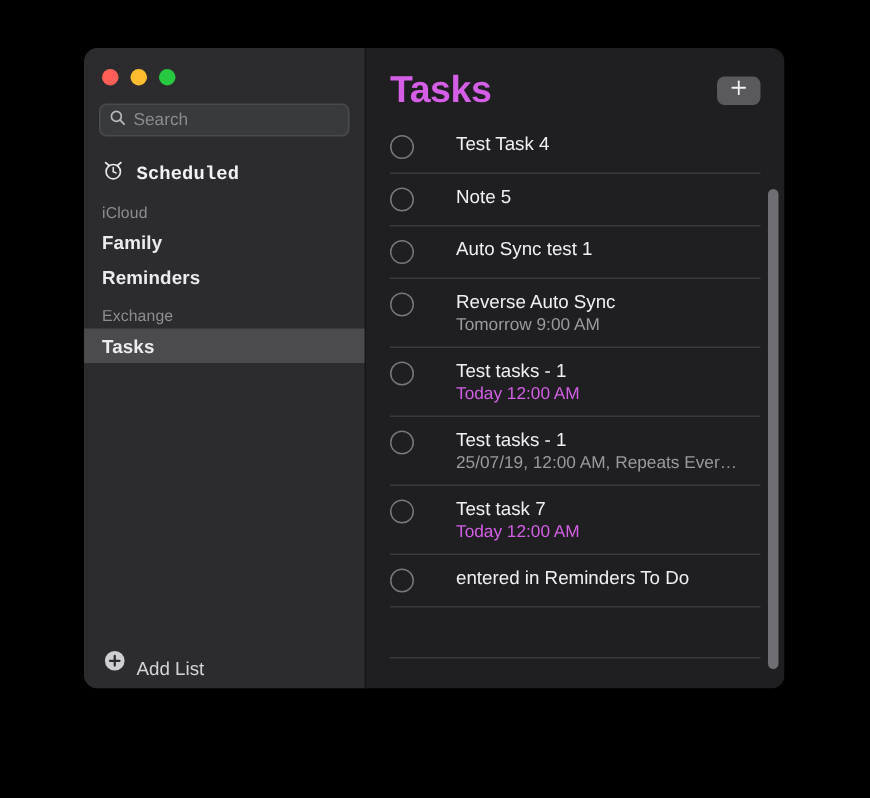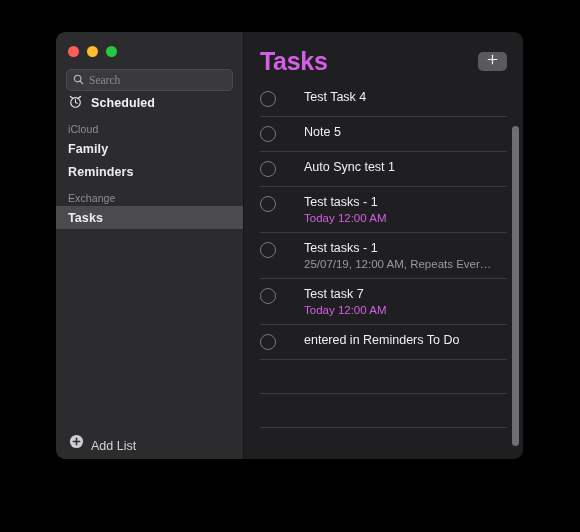--- a/index.html
+++ b/index.html
@@ -73,29 +73,30 @@
     gap: 5px;
     box-sizing: border-box;
   }
   .search-icon { display: block; flex: 0 0 auto; }
   .search-input {
     background: transparent;
     border: none;
     outline: none;
     color: #d8d8da;
     font-size: 11.5px;
-    font-family: Liberation Serif, serif;
+    font-family: Liberation Sans, sans-serif;
     width: 100%;
     padding: 0;
   }
   .search-input::placeholder { color: #8b8b90; }
 
   .smart-list {
-    margin-top: 1px;
+    margin-top: 14px;
     padding: 0 8px;
+    font-family: Liberation Mono, monospace;
   }
   .smart-row {
     display: flex;
     align-items: center;
     gap: 8px;
     height: 22px;
     padding: 0 4px;
     border-radius: 5px;
   }
   .smart-label {
@@ -333,20 +334,27 @@
           </div>
           <div class="task-row">
             <div class="task-circle"></div>
             <div class="task-text">
               <div class="task-title">Auto Sync test 1</div>
             </div>
           </div>
           <div class="task-row">
             <div class="task-circle"></div>
             <div class="task-text">
+              <div class="task-title">Reverse Auto Sync</div>
+              <div class="task-sub">Tomorrow 9:00 AM</div>
+            </div>
+          </div>
+          <div class="task-row">
+            <div class="task-circle"></div>
+            <div class="task-text">
               <div class="task-title">Test tasks - 1</div>
               <div class="task-sub due-accent">Today 12:00 AM</div>
             </div>
           </div>
           <div class="task-row">
             <div class="task-circle"></div>
             <div class="task-text">
               <div class="task-title">Test tasks - 1</div>
               <div class="task-sub">25/07/19, 12:00 AM, Repeats Ever…</div>
             </div>

